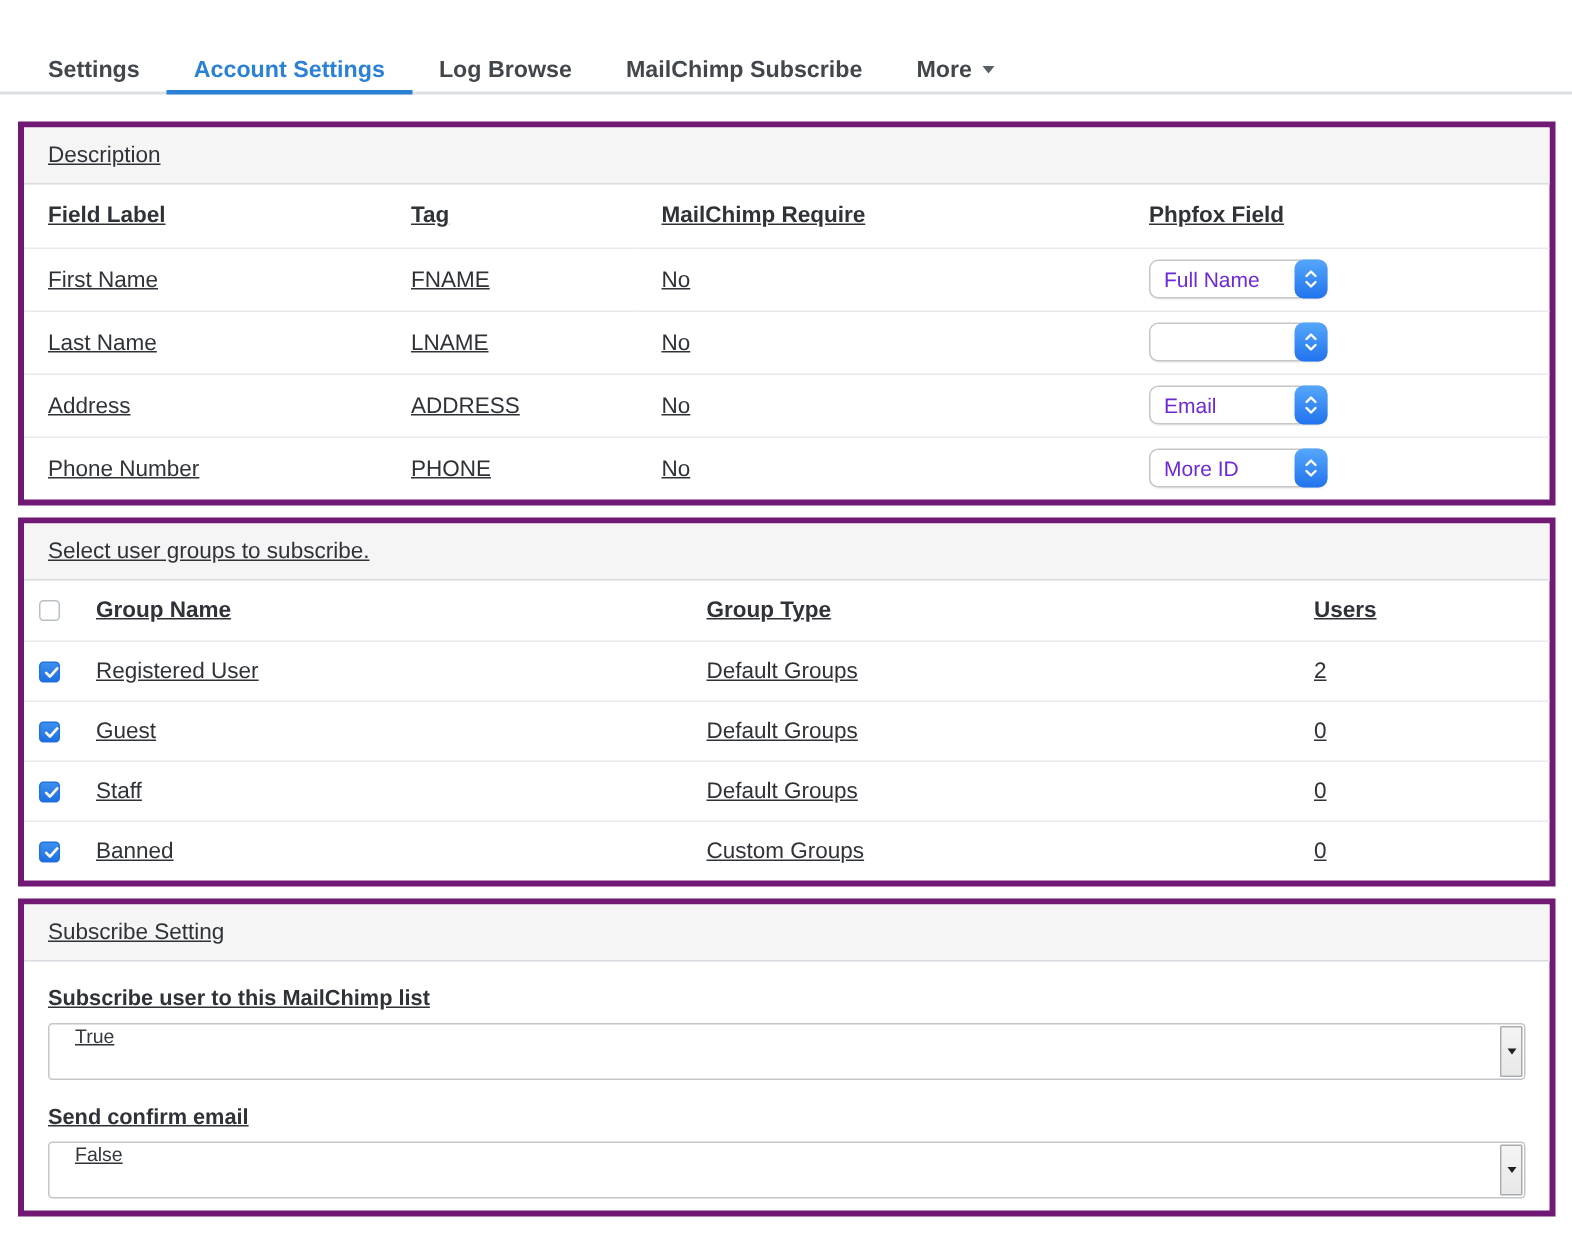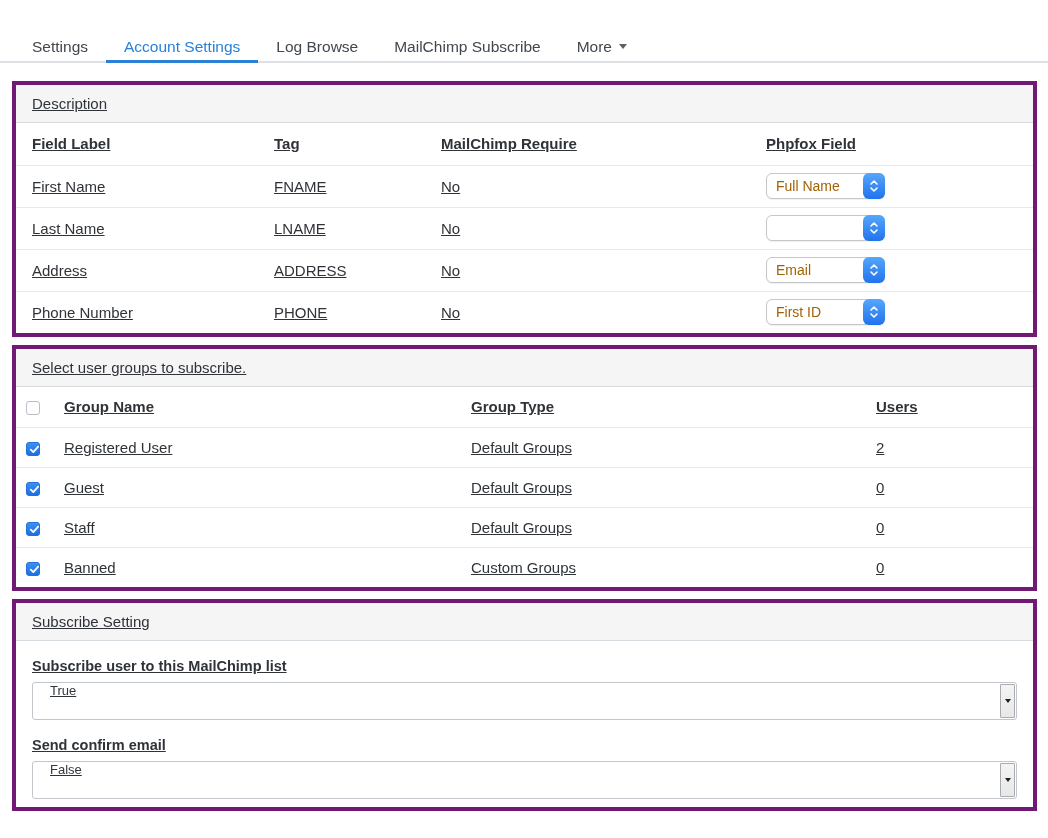--- a/index.html
+++ b/index.html
@@ -16,21 +16,21 @@
     align-items: stretch;
     height: 63px;
     padding-left: 14px;
     border-bottom: 2px solid #dde1e5;
   }
   .tab {
     display: flex;
     align-items: center;
     padding: 0 18px;
     font-size: 15.5px;
-    font-weight: 400;
+    font-weight: 700;
     color: #42474c;
     position: relative;
     cursor: pointer;
     white-space: nowrap;
     margin-top: 32px;
   }
   .tab.active { color: #2a81d6; }
   .tab.active::after {
     content: '';
     position: absolute;
@@ -108,21 +108,21 @@
     height: 26px;
     border: 1px solid #c6c6c6;
     border-radius: 6px;
     background: #fff;
     box-shadow: 0 1px 1px rgba(0,0,0,0.06);
     vertical-align: middle;
     cursor: pointer;
   }
   .mac-select-value {
     font-size: 14px;
-    color: #a16207;
+    color: #6d28d9;
     padding-left: 9px;
     flex: 1;
     white-space: nowrap;
     overflow: hidden;
   }
   .mac-select-stepper {
     position: absolute;
     top: -1px; right: -1px; bottom: -1px;
     width: 22px;
     border-radius: 6px;
@@ -265,21 +265,21 @@
                 </span>
       </span>
     </td>
   </tr>
   <tr>
     <td>Phone Number</td>
     <td>PHONE</td>
     <td>No</td>
     <td>
       <span class="mac-select">
-        <span class="mac-select-value">First ID</span>
+        <span class="mac-select-value">More ID</span>
         <span class="mac-select-stepper">
                   <svg width="10" height="18" viewBox="0 0 10 18">
   <path d="M2 7 L5 4 L8 7" fill="none" stroke="#fff" stroke-width="1.6" stroke-linecap="round" stroke-linejoin="round"></path>
   <path d="M2 11 L5 14 L8 11" fill="none" stroke="#fff" stroke-width="1.6" stroke-linecap="round" stroke-linejoin="round"></path>
 </svg>
                 </span>
       </span>
     </td>
   </tr>
         </tbody>

